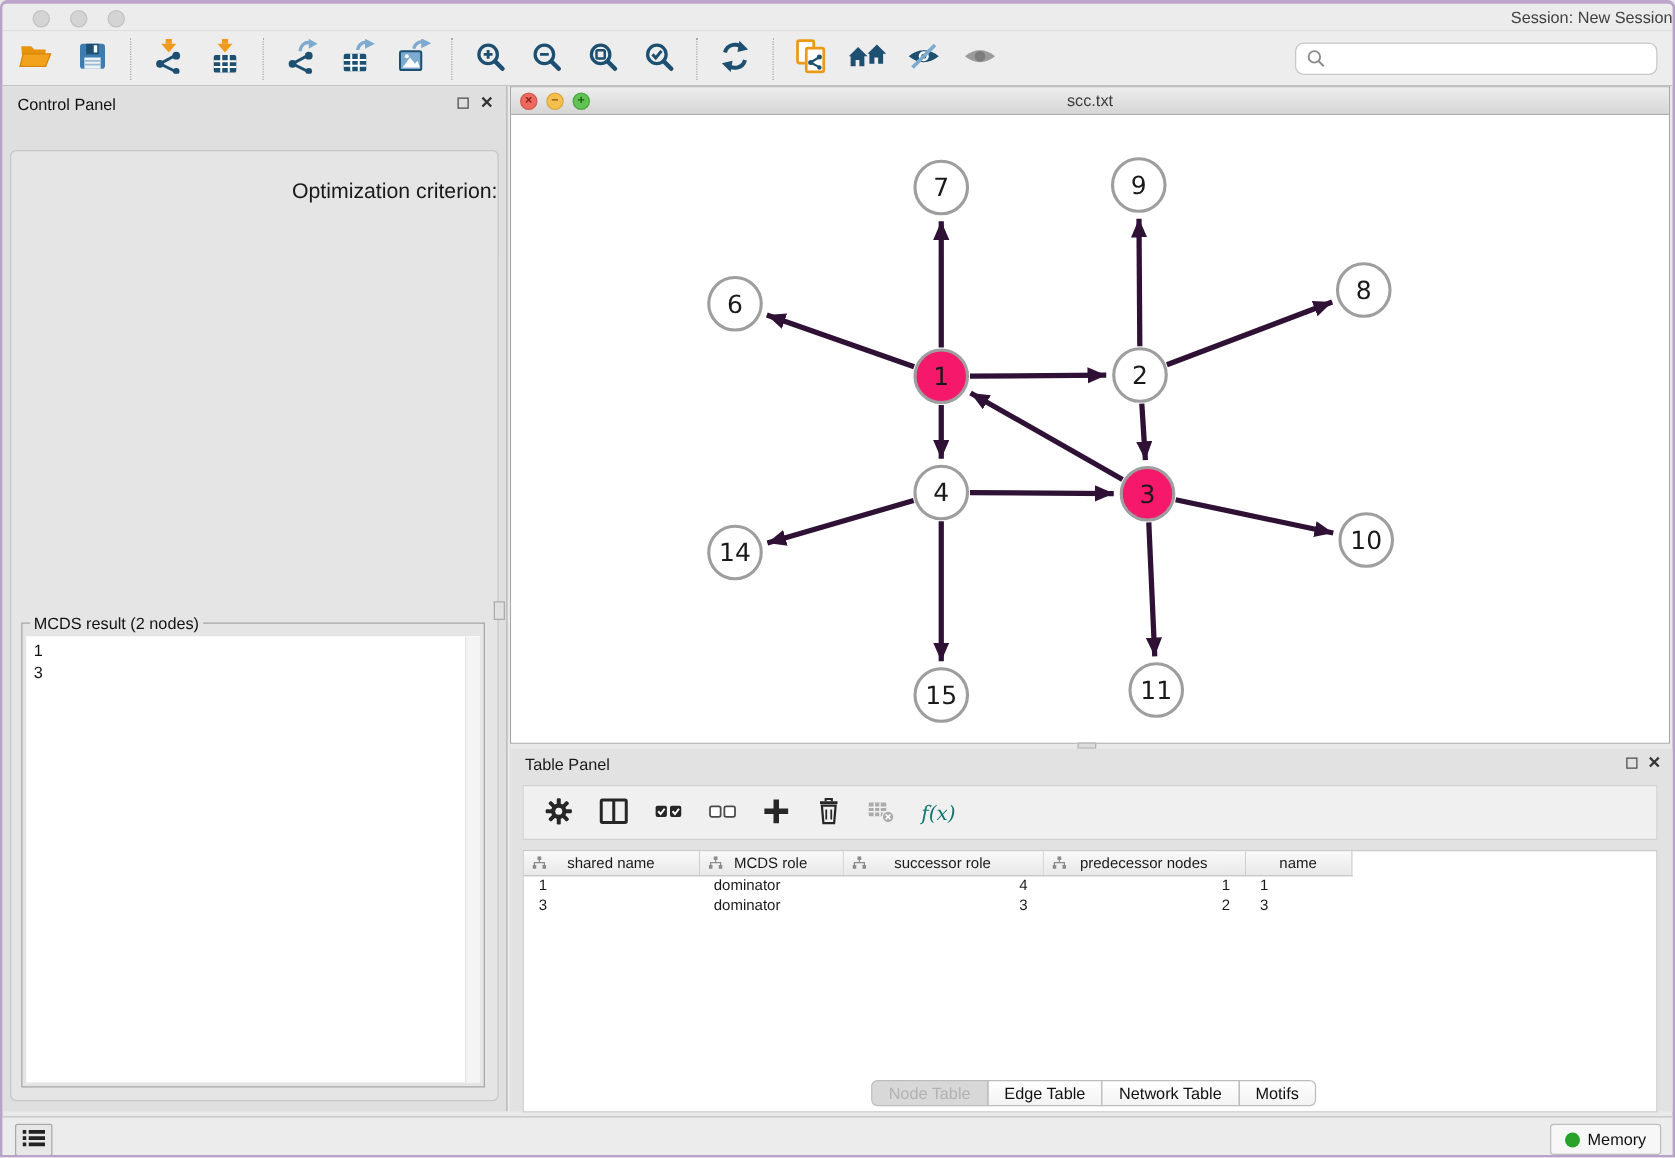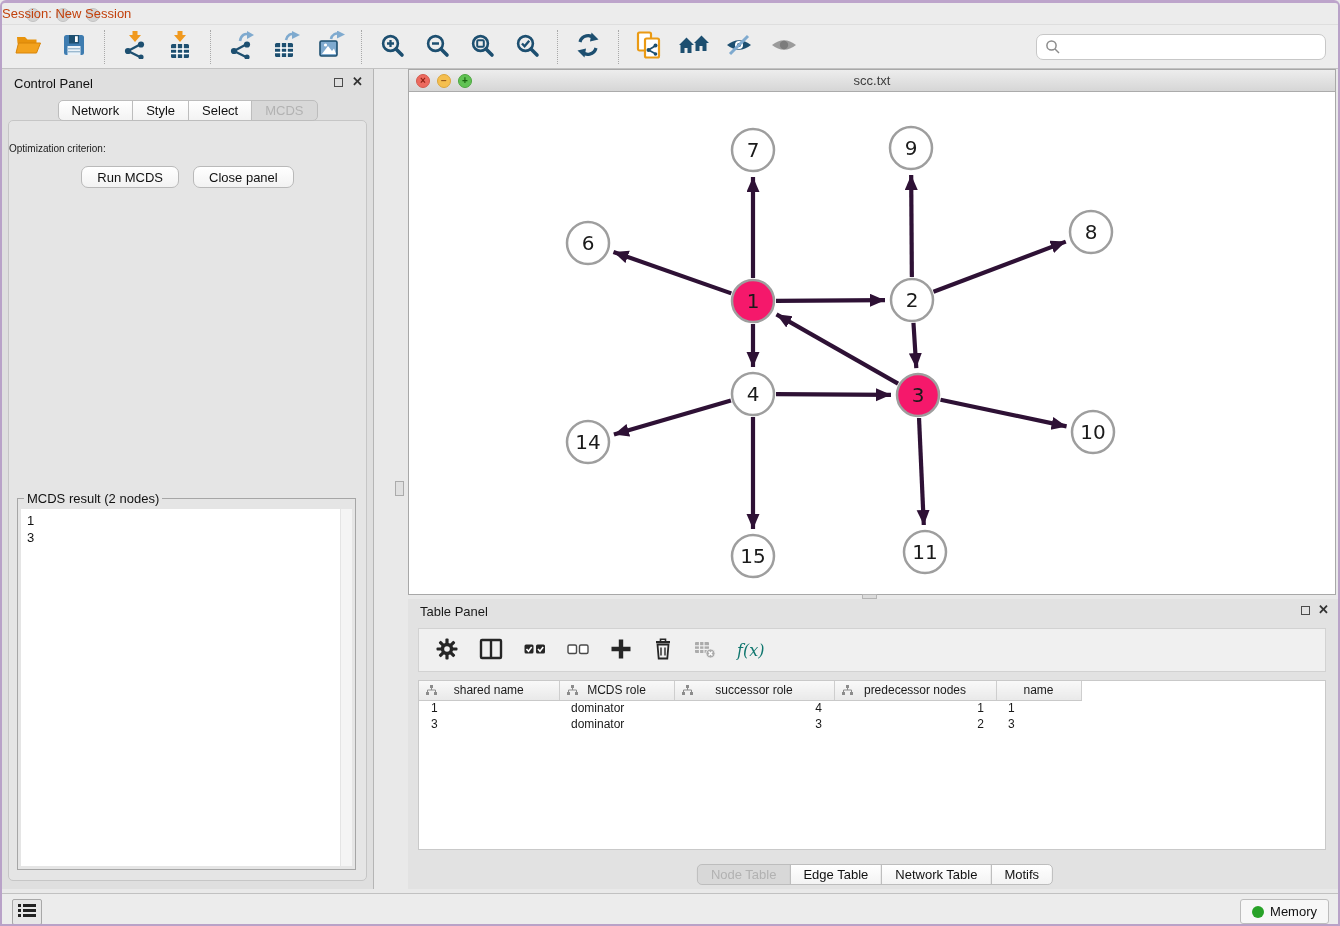--- a/index.html
+++ b/index.html
@@ -1,50 +1,50 @@
 <!DOCTYPE html>
 <html><head>
 <meta charset="utf-8">
 <style>
   * { margin:0; padding:0; box-sizing:border-box; }
   html,body { width:1340px; height:926px; background:#e9e9e9; font-family:"Liberation Sans",sans-serif; font-size:13px; color:#1a1a1a; overflow:hidden; }
   .app { position:relative; width:1340px; height:926px; background:#e9e9e9; border:2px solid #b9a2c8; border-top:3px solid #bda4cb; border-radius:6px 6px 0 0; overflow:hidden; }
 
   
   .titlebar { position:absolute; left:0; right:0; top:0; height:22px; background:#ececec; border-bottom:1px solid #dedede; }
-  .titlebar .title { position:absolute; left:0; right:0; top:3px; text-align:left; color:#c2410c; font-size:13px; }
+  .titlebar .title { position:absolute; left:0; right:0; top:3px; text-align:right; color:#404040; font-size:13px; }
   .lights { position:absolute; left:24px; top:5px; display:flex; gap:16px; }
   .light { width:14px; height:14px; border-radius:50%; background:#d4d4d4; border:1px solid #c2c2c2; position:relative; font-size:10px; line-height:12px; text-align:center; font-weight:bold; }
   .light.red { background:#ed6a5f; border-color:#d35a4e; color:#8c1f13; }
   .light.yellow { background:#f5bf4f; border-color:#dba63c; color:#96591b; }
   .light.green { background:#61c354; border-color:#4ca53f; color:#1a6411; }
 
   
   .toolbar { position:absolute; left:0; right:0; top:22px; height:44px; background:#ededed; border-bottom:1px solid #c2c2c2; display:flex; align-items:center; padding-left:8px; gap:7px; }
   .tbtn { width:38px; height:38px; background:transparent; border:none; display:flex; align-items:center; justify-content:center; cursor:pointer; }
   .tsep { width:0; height:34px; border-left:1px dotted #a9a9a9; margin:0 4px; }
   .search-wrap { margin-left:auto; margin-right:12px; position:relative; width:290px; height:26px; }
   .search-wrap input { width:100%; height:100%; border:1px solid #c7c7c7; border-radius:7px; background:#fff; padding-left:28px; font-size:13px; outline:none; }
   .search-glyph { position:absolute; left:9px; top:5px; }
 
   
-  .control-panel { position:absolute; left:0; top:66px; width:372px; height:820px; background:#dfdfdf; border-right:1px solid #b5b5b5; }
+  .control-panel { position:absolute; left:0; top:66px; width:404px; height:820px; background:#dfdfdf; border-right:1px solid #b5b5b5; }
   .panel-head { position:absolute; left:0; right:0; top:0; height:28px; }
   .panel-head .ph-title { position:absolute; left:12px; top:7px; font-size:13px; color:#111; }
   .ph-float { position:absolute; width:9px; height:9px; border:1.6px solid #4b4b4b; top:9px; cursor:pointer; }
   .ph-close { position:absolute; top:6px; font-size:13px; font-weight:bold; color:#333; cursor:pointer; line-height:14px; }
   .control-panel .ph-float { right:30px; } .control-panel .ph-close { right:10px; }
   .segwrap { position:absolute; display:flex; z-index:2; }
   .cp-tabs { left:50%; transform:translateX(-50%); top:31px; }
   .seg { border:1px solid #bdbdbd; margin-left:-1px; background:linear-gradient(#ffffff,#f3f3f3); padding:2px 13px; font-size:13px; font-family:inherit; color:#111; height:21px; cursor:pointer; }
   .seg:first-child { border-radius:5px 0 0 5px; margin-left:0; }
   .seg:last-child { border-radius:0 5px 5px 0; }
   .seg-active { background:#d8d8d8; color:#b2b2b2; }
   .cp-content { position:absolute; left:6px; right:6px; top:51px; bottom:8px; background:#e5e5e5; border:1px solid #c6c6c6; border-radius:5px; }
-  .opt-label { text-align:left; margin-top:22px; font-size:10px; }
+  .opt-label { text-align:right; margin-top:22px; font-size:17px; }
   .select { position:relative; width:310px; height:23px; margin:11px auto 0; background:linear-gradient(#ffffff,#f5f5f5); border:1px solid #b3b3b3; border-radius:6px; padding:3px 26px 0 12px; font-size:13px; cursor:pointer; }
   .select .chev { position:absolute; right:7px; top:4px; }
   .btn-row { display:flex; justify-content:center; gap:14px; margin-top:12px; }
   .pbtn { height:22px; padding:0 15px; border:1px solid #b9b9b9; border-radius:7px; background:linear-gradient(#ffffff,#f2f2f2); font-size:13px; font-family:inherit; color:#111; cursor:pointer; }
   fieldset.result { position:absolute; left:8px; right:10px; top:370px; bottom:10px; border:1px solid #a6a6a6; padding:3px; }
   fieldset.result legend { font-size:13px; padding:0 3px; margin-left:3px; color:#111; }
   .result-box { position:relative; width:100%; height:100%; background:#fff; overflow:hidden; }
   .result-text { padding:3px 6px; font-size:13px; line-height:17px; white-space:pre; color:#111; }
   .result-scroll { position:absolute; right:0; top:0; bottom:0; width:12px; background:#f4f4f4; border-left:1px solid #e4e4e4; }
 
@@ -61,21 +61,21 @@
   .v-grip { position:absolute; left:393px; top:478px; width:9px; height:15px; background:#e0e0e0; border:1px solid #ababab; }
   .h-grip { position:absolute; left:860px; top:591px; width:15px; height:5px; background:#dcdcdc; border:1px solid #b5b5b5; }
 
   
   .table-panel { position:absolute; left:406px; top:596px; width:934px; height:290px; background:#e2e2e2; }
   .table-panel .ph-title { position:absolute; left:12px; top:5px; }
   .table-panel .ph-float { right:32px; top:7px; } .table-panel .ph-close { right:13px; top:4px; }
   .tp-toolbar { position:absolute; left:10px; right:16px; top:29px; height:44px; background:#f0f0f0; border:1px solid #d2d2d2; display:flex; align-items:center; padding-left:17px; gap:21px; }
   .ibtn { background:none; border:none; display:flex; align-items:center; justify-content:center; cursor:pointer; height:28px; }
   .fx { font-family:"DejaVu Serif",serif; font-style:italic; font-size:16px; color:#0f766e; }
-  .tp-table { position:absolute; left:10px; right:16px; top:81px; height:170px; background:#fff; border:1px solid #c9c9c9; overflow:hidden; }
+  .tp-table { position:absolute; left:10px; right:16px; top:81px; height:210px; background:#fff; border:1px solid #c9c9c9; overflow:hidden; }
   table.ntable { border-collapse:collapse; table-layout:fixed; }
   table.ntable th { height:19px; background:linear-gradient(#f9f9f9,#e9e9e9); border-right:1px solid #cecece; border-bottom:1px solid #c9c9c9; font-weight:normal; font-size:12px; text-align:center; position:relative; padding:0 4px; color:#1a1a1a; }
   table.ntable th .colicon { position:absolute; left:7px; top:4px; }
   table.ntable td { height:16px; font-size:12px; padding:0 12px; color:#1a1a1a; white-space:nowrap; }
   .tp-tabs { left:50%; transform:translateX(-50%); bottom:4px; }
   .table-panel .segwrap { position:absolute; }
 
   
   .statusbar { position:absolute; left:0; right:0; top:890px; height:36px; background:#ececec; border-top:1px solid #c1c1c1; }
   .list-btn { position:absolute; left:10px; top:5px; width:30px; height:26px; background:#e7e7e7; border:1px solid #a8a8a8; border-radius:2px; display:flex; align-items:center; justify-content:center; cursor:pointer; }
@@ -257,32 +257,22 @@
       <input type="text" value="" style="">
     </div>
   </div>
 
   <div class="control-panel">
     <div class="panel-head">
       <span class="ph-title">Control Panel</span>
       <span class="ph-float"></span>
       <span class="ph-close">✕</span>
     </div>
-    <div class="segwrap cp-tabs">
-        <button class="seg">Network</button>
-        <button class="seg">Style</button>
-        <button class="seg">Select</button>
-        <button class="seg seg-active">MCDS</button>
-      </div>
     <div class="cp-content">
       <div class="opt-label">Optimization criterion:</div>
-      <div class="btn-row">
-        <button class="pbtn">Run MCDS</button>
-        <button class="pbtn">Close panel</button>
-      </div>
       <fieldset class="result">
         <legend>MCDS result (2 nodes)</legend>
         <div class="result-box">
           <div class="result-text">1
 3</div>
           <div class="result-scroll"></div>
         </div>
       </fieldset>
     </div>
   </div>

